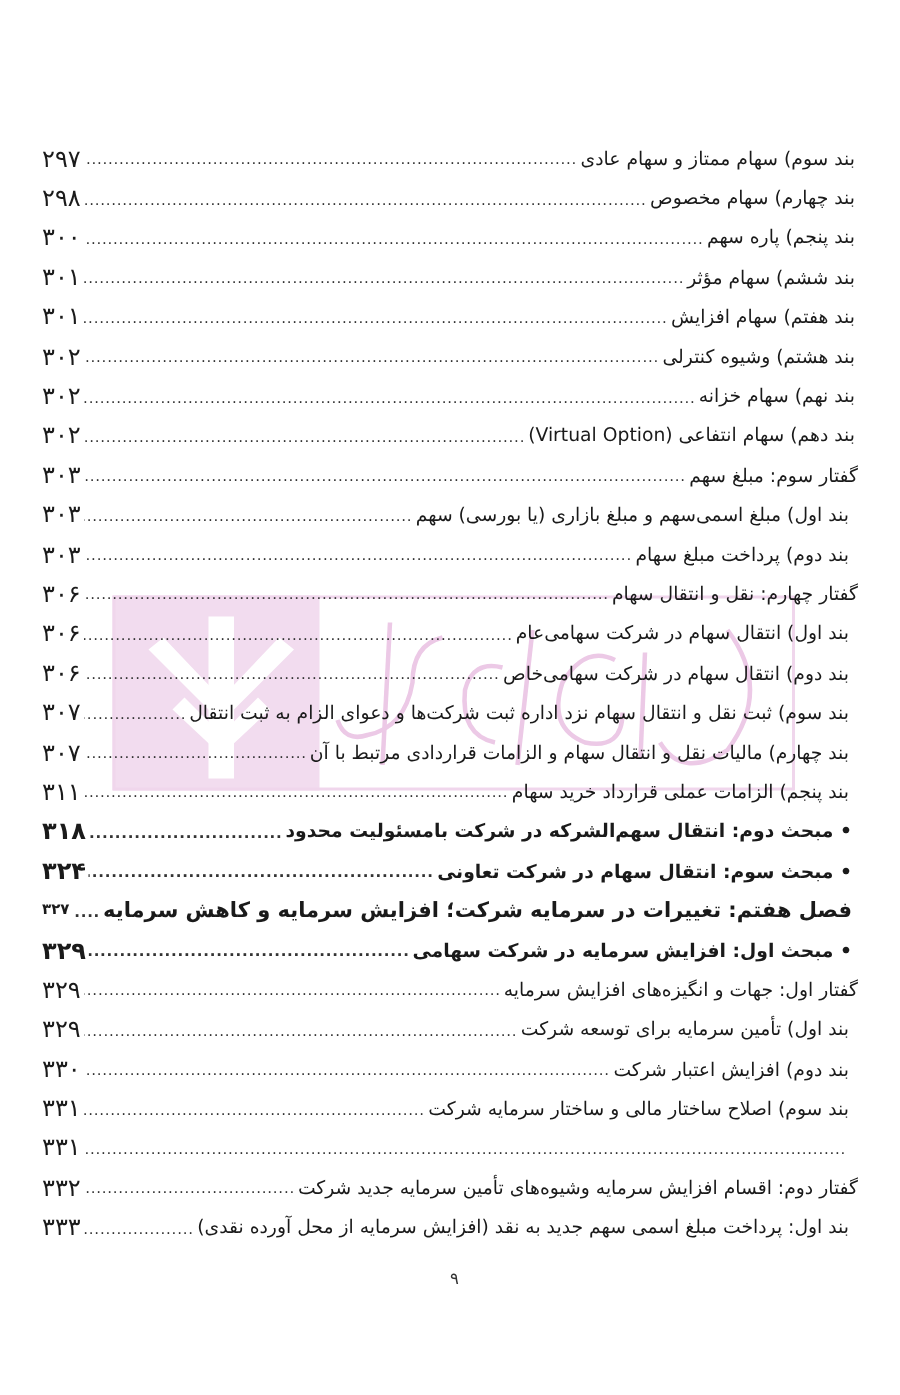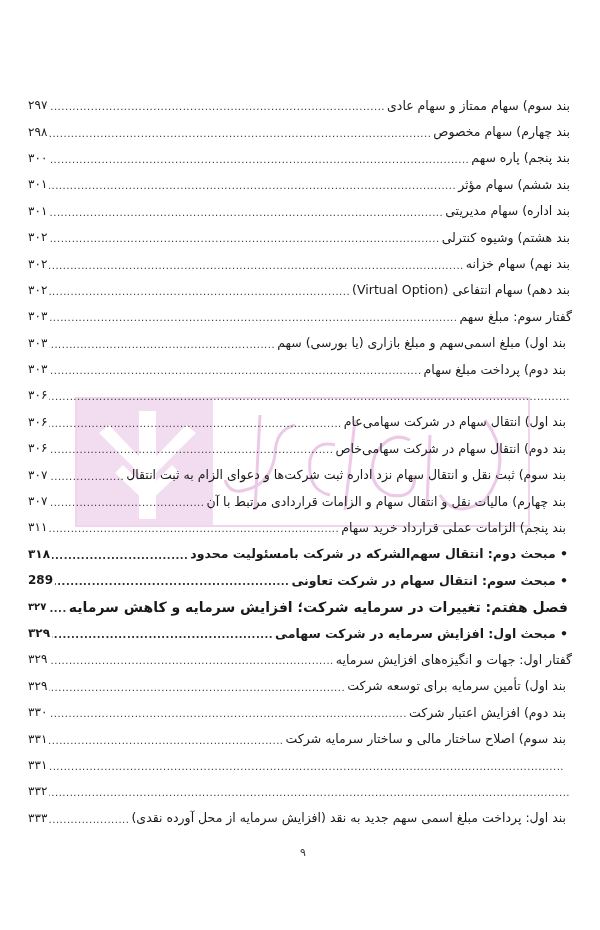--- a/index.html
+++ b/index.html
@@ -26,21 +26,21 @@
       font-size: 12.5px; white-space: nowrap; position: relative;
     }
     .row .title { flex: 0 0 auto; }
     .row .leader {
       flex: 1 1 auto; overflow: hidden; color: #333; letter-spacing: 0.5px;
       margin: 0 2px; font-size: 10px; padding-top: 3px;
     }
     .row .leader::before {
       content: "..............................................................................................................................................................................................";
     }
-    .row .page { flex: 0 0 auto; font-size: 12px; }
+    .row .page { flex: 0 0 auto; font-size: 16px; }
     .row.l-goftar { padding-right: 0px; }
     .row.l-band { padding-right: 6px; }
     .row.l-band-top { padding-right: 2px; }
     .row.l-mabhath { padding-right: 4px; font-weight: bold; }
     .row.l-fasl { padding-right: 4px; font-weight: bold; font-size: 14px; }
     .row.l-fasl .page { font-size: 10px; }
     .folio { position: absolute; left: 300px; top: 846px; font-size: 11px; color: #333; }
   </style>
 </head>
 <body>
@@ -83,21 +83,21 @@
       <span class="title">بند پنجم) پاره سهم</span>
       <span class="leader"></span>
       <span class="page">۳۰۰</span>
     </div>
   <div class="row l-band-top">
       <span class="title">بند ششم) سهام مؤثر</span>
       <span class="leader"></span>
       <span class="page">۳۰۱</span>
     </div>
   <div class="row l-band-top">
-      <span class="title">بند اداره) سهام مدیریتی</span>
+      <span class="title">بند هفتم) سهام افزایش</span>
       <span class="leader"></span>
       <span class="page">۳۰۱</span>
     </div>
   <div class="row l-band-top">
       <span class="title">بند هشتم) وشیوه کنترلی</span>
       <span class="leader"></span>
       <span class="page">۳۰۲</span>
     </div>
   <div class="row l-band-top">
       <span class="title">بند نهم) سهام خزانه</span>
@@ -118,20 +118,21 @@
       <span class="title">بند اول) مبلغ اسمی‌سهم و مبلغ بازاری (یا بورسی) سهم</span>
       <span class="leader"></span>
       <span class="page">۳۰۳</span>
     </div>
   <div class="row l-band">
       <span class="title">بند دوم) پرداخت مبلغ سهام</span>
       <span class="leader"></span>
       <span class="page">۳۰۳</span>
     </div>
   <div class="row l-goftar">
+      <span class="title">گفتار چهارم: نقل و انتقال سهام</span>
       <span class="leader"></span>
       <span class="page">۳۰۶</span>
     </div>
   <div class="row l-band">
       <span class="title">بند اول) انتقال سهام در شرکت سهامی‌عام</span>
       <span class="leader"></span>
       <span class="page">۳۰۶</span>
     </div>
   <div class="row l-band">
       <span class="title">بند دوم) انتقال سهام در شرکت سهامی‌خاص</span>
@@ -154,21 +155,21 @@
       <span class="page">۳۱۱</span>
     </div>
   <div class="row l-mabhath">
       <span class="title">• مبحث دوم: انتقال سهم‌الشرکه در شرکت بامسئولیت محدود</span>
       <span class="leader"></span>
       <span class="page">۳۱۸</span>
     </div>
   <div class="row l-mabhath">
       <span class="title">• مبحث سوم: انتقال سهام در شرکت تعاونی</span>
       <span class="leader"></span>
-      <span class="page">289</span>
+      <span class="page">۳۲۴</span>
     </div>
   <div class="row l-fasl">
       <span class="title">فصل هفتم: تغییرات در سرمایه شرکت؛ افزایش سرمایه و کاهش سرمایه</span>
       <span class="leader"></span>
       <span class="page">۳۲۷</span>
     </div>
   <div class="row l-mabhath">
       <span class="title">• مبحث اول: افزایش سرمایه در شرکت سهامی</span>
       <span class="leader"></span>
       <span class="page">۳۲۹</span>
@@ -191,20 +192,21 @@
   <div class="row l-band">
       <span class="title">بند سوم) اصلاح ساختار مالی و ساختار سرمایه شرکت</span>
       <span class="leader"></span>
       <span class="page">۳۳۱</span>
     </div>
   <div class="row l-band">
       <span class="leader"></span>
       <span class="page">۳۳۱</span>
     </div>
   <div class="row l-goftar">
+      <span class="title">گفتار دوم: اقسام افزایش سرمایه وشیوه‌های تأمین سرمایه جدید شرکت</span>
       <span class="leader"></span>
       <span class="page">۳۳۲</span>
     </div>
   <div class="row l-band">
       <span class="title">بند اول: پرداخت مبلغ اسمی سهم جدید به نقد (افزایش سرمایه از محل آورده نقدی)</span>
       <span class="leader"></span>
       <span class="page">۳۳۳</span>
     </div>
 </div>
 

